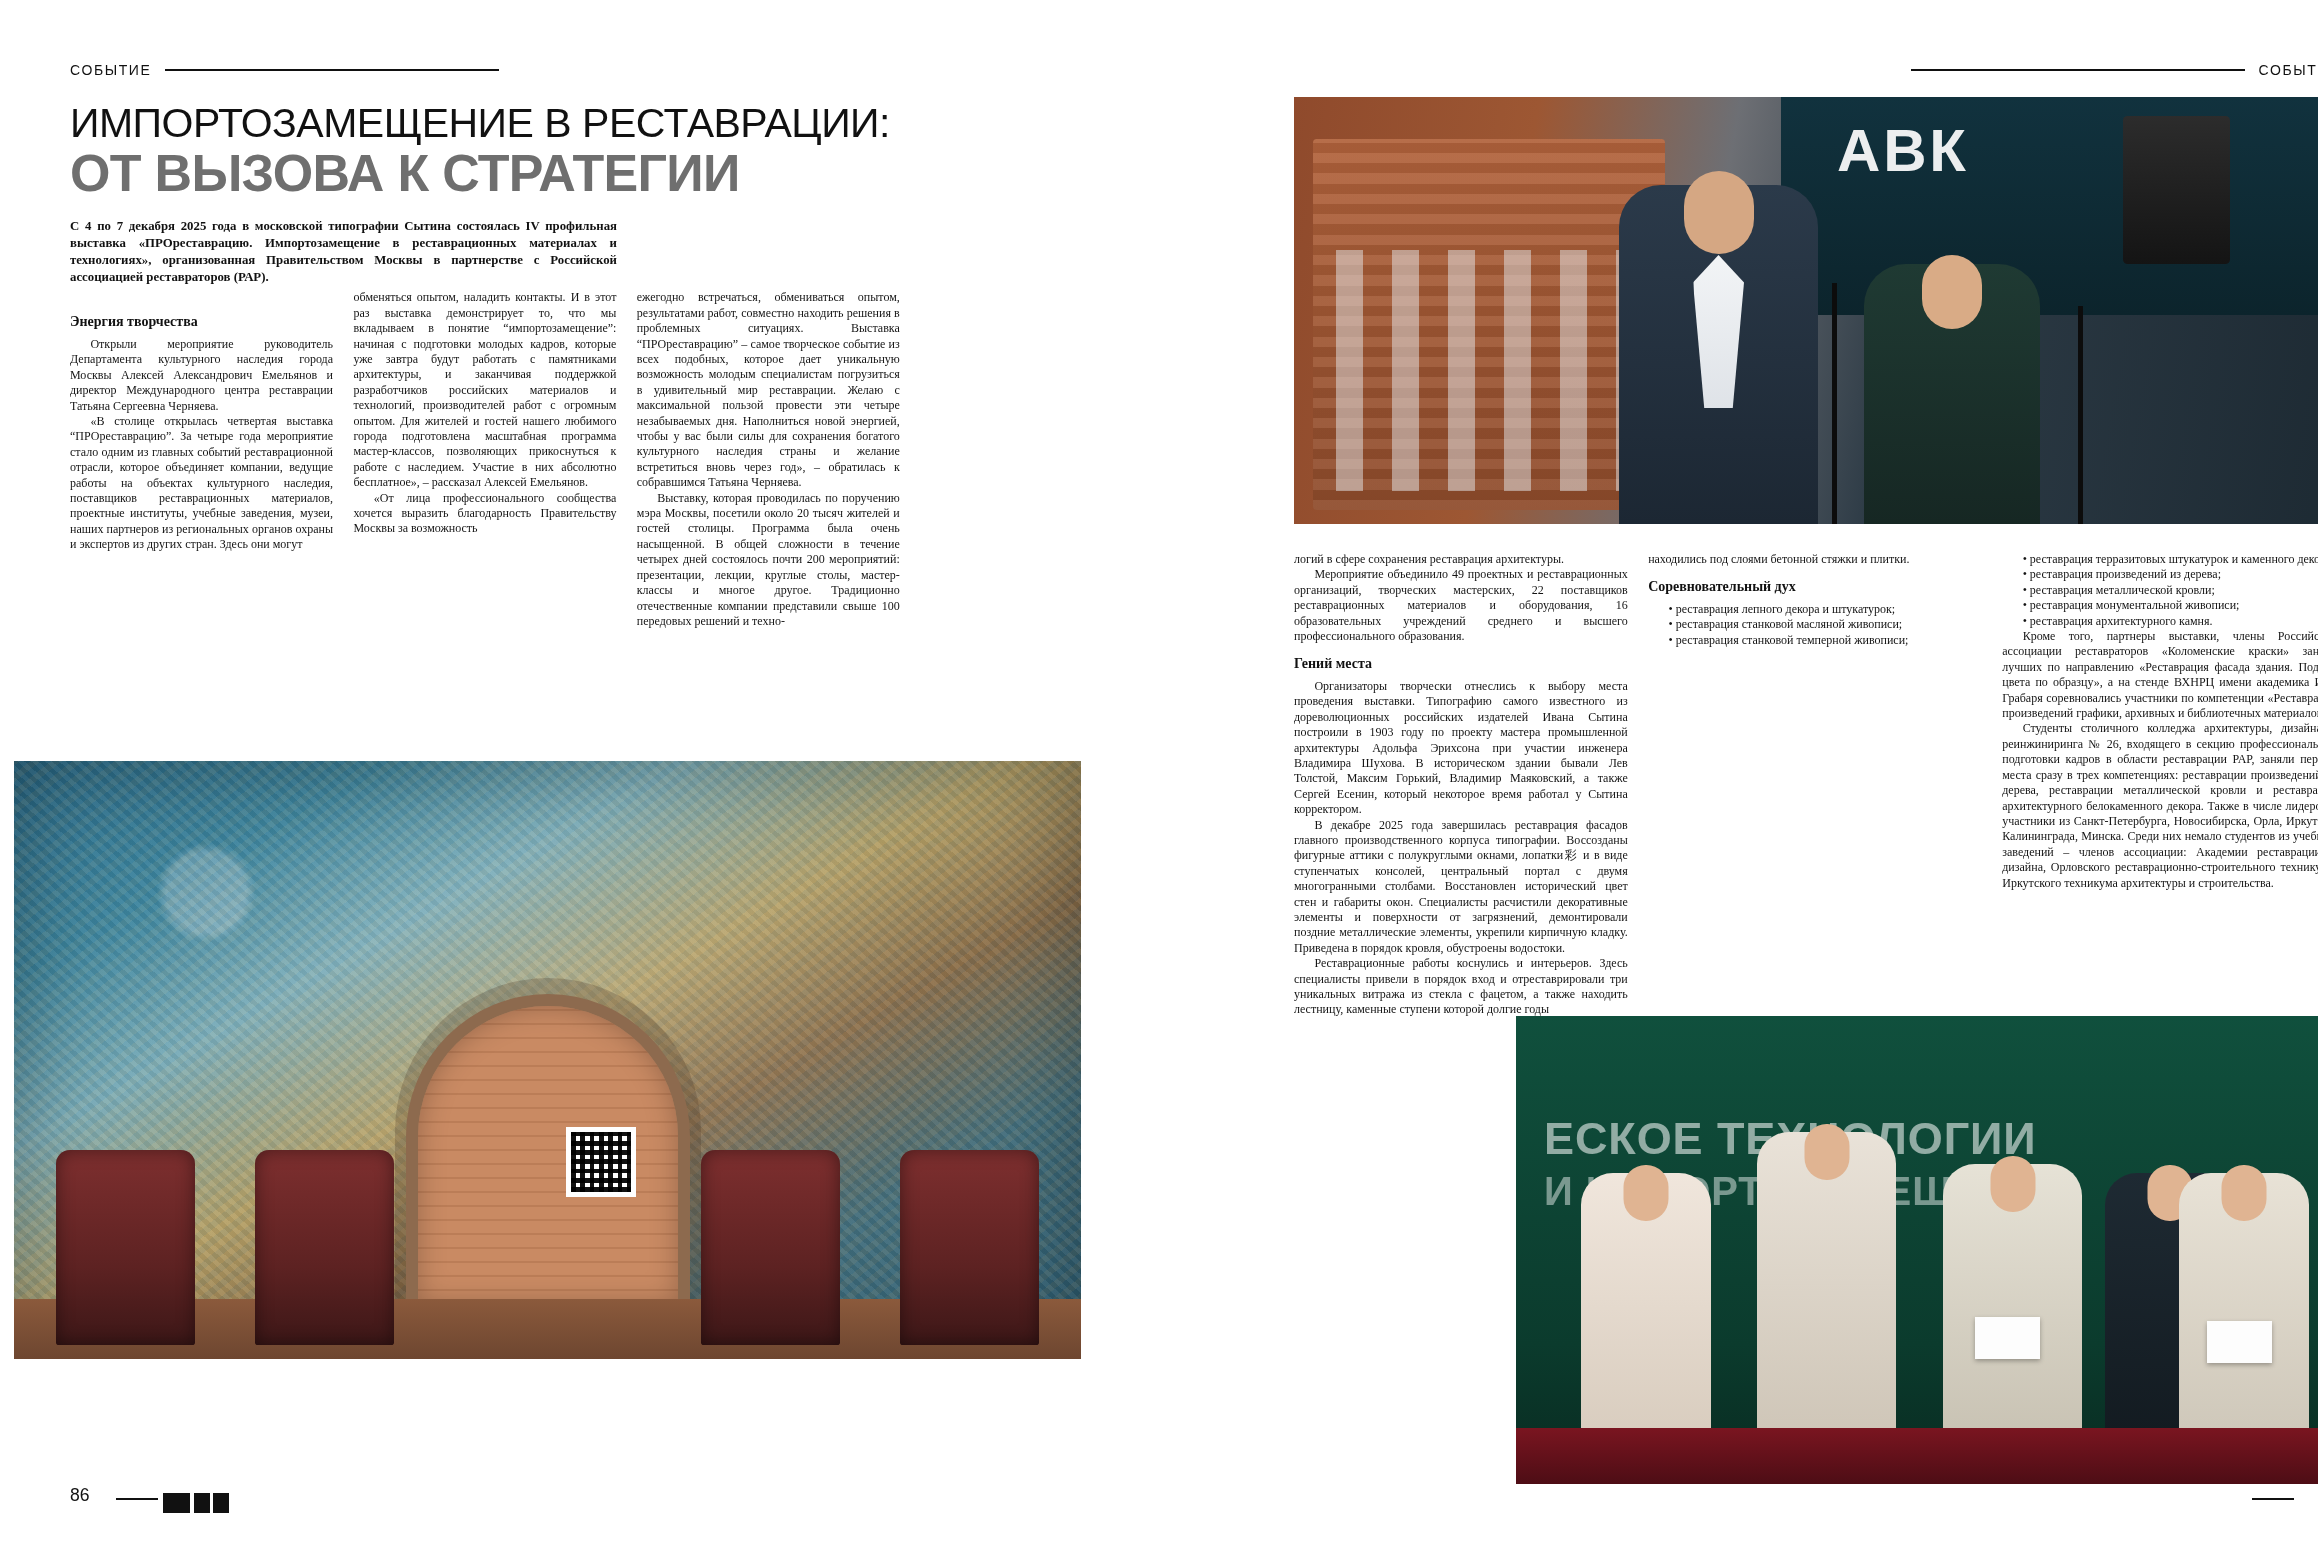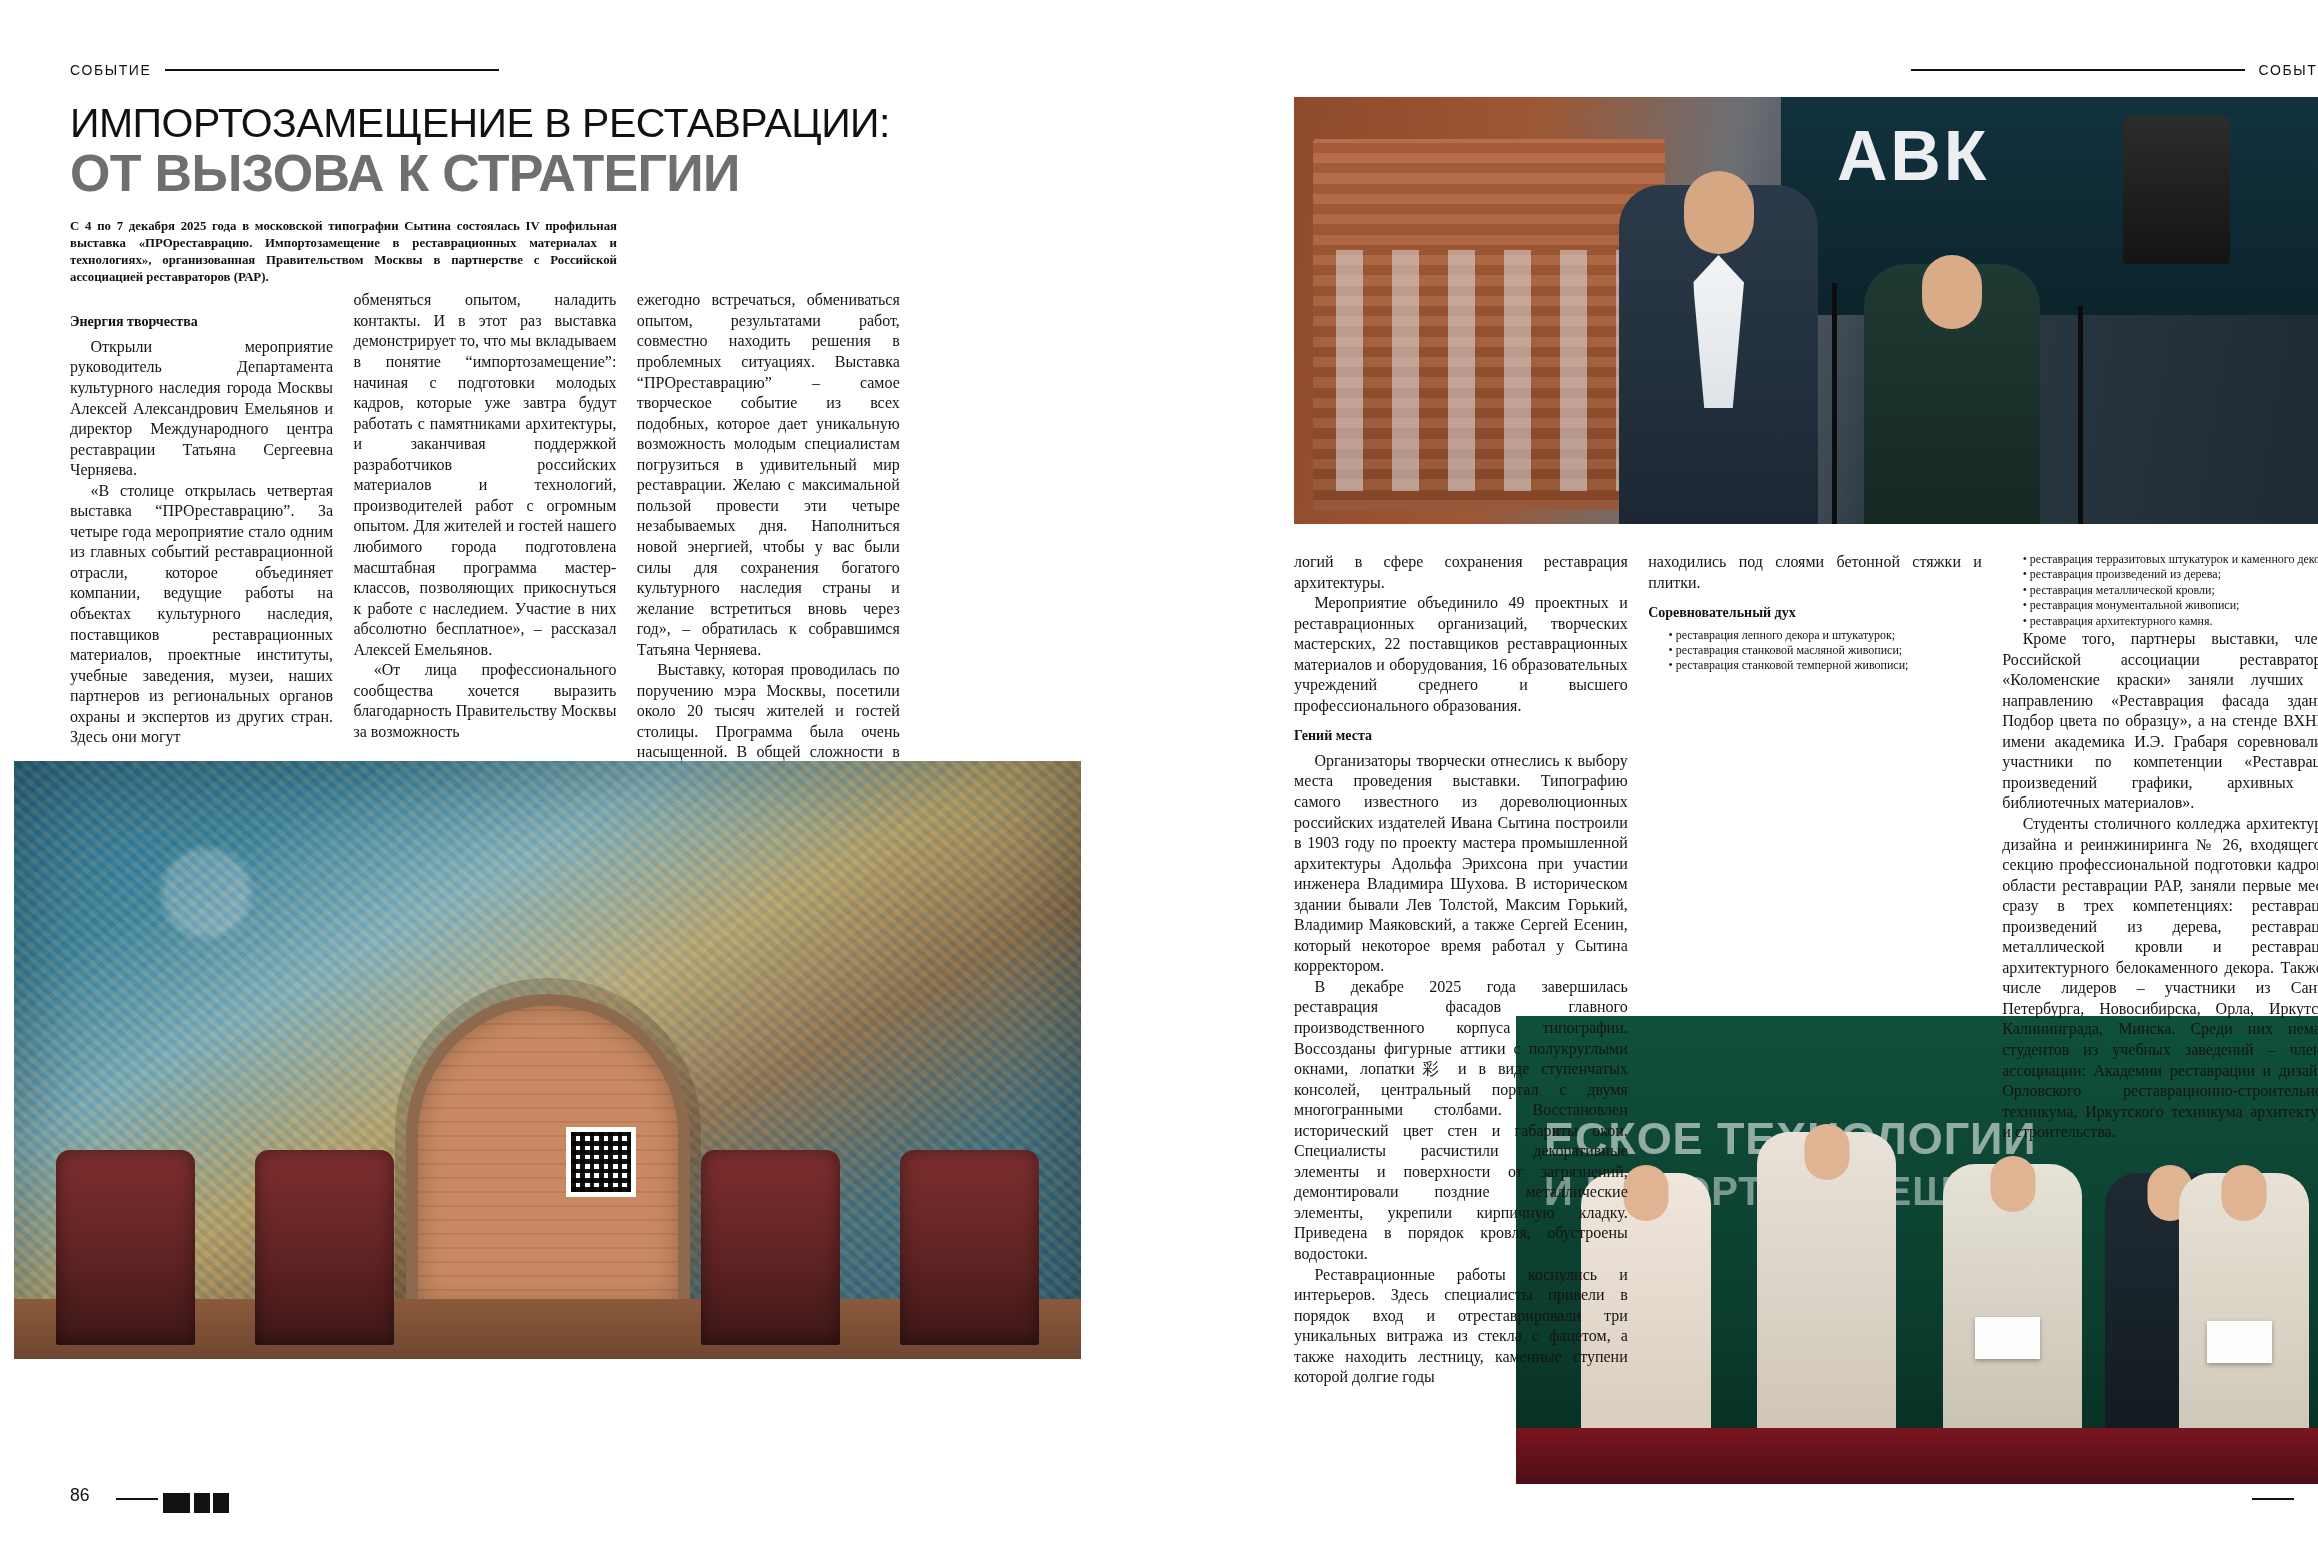--- a/index.html
+++ b/index.html
@@ -90,21 +90,21 @@
   .subhead {
     font-family: "Liberation Serif", serif;
     font-weight: 700;
     font-size: 14px;
     margin: 12px 0 6.5px 0;
     color: #111;
   }
   .subhead.first { margin-top: 24px; }
   p.body {
     margin: 0;
-    font-size: 16px;
+    font-size: 12px;
     line-height: 1.285;
     text-align: justify;
     text-indent: 20.4px;
     hyphens: auto;
     color: #141414;
   }
   p.body.noind { text-indent: 0; }
   p.bullet {
     margin: 0;
     font-size: 12px;
@@ -217,21 +217,21 @@
     -webkit-mask-image: linear-gradient(180deg, #000 0 100%);
     opacity: 0.75;
   }
   .rtp-banner {
     position: absolute; right: 0; top: 0; width: 556px; height: 218px;
     background: linear-gradient(180deg, #11323e 0%, #0c242c 100%);
   }
   .rtp-banner .txt {
     position: absolute; left: 56px; top: 18.5px;
     font-family: "Liberation Sans", sans-serif;
-    font-weight: 700; font-size: 70px; letter-spacing: 2.8px;
+    font-weight: 700; font-size: 60px; letter-spacing: 2.8px;
     color: rgba(255,255,255,0.92);
   }
   .person {
     position: absolute; bottom: 0;
     border-radius: 42px 42px 0 0;
   }
   .p-man {
     left: 325px; width: 199px; height: 339px;
     background: linear-gradient(180deg, #2b3a4a 0%, #1c2733 100%);
   }

